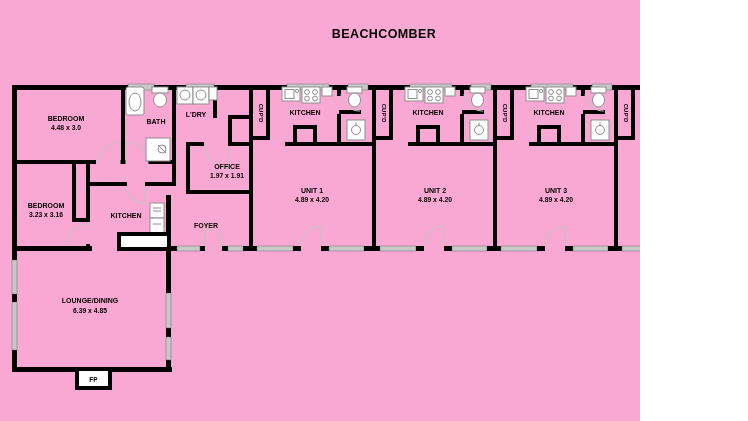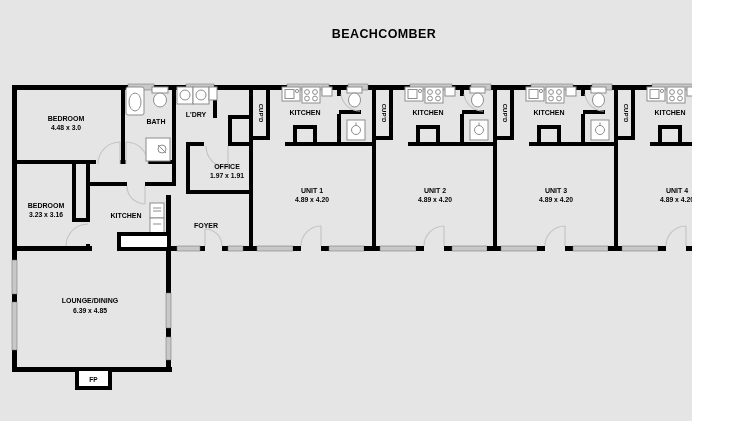--- a/index.html
+++ b/index.html
@@ -1,16 +1,16 @@
 <!DOCTYPE html>
 <html><head>
 <meta charset="utf-8">
 <style>
   html,body{margin:0;padding:0;background:#ffffff;}
-  .page{width:692px;height:421px;background:#e5e5e5;position:relative;overflow:hidden;}
+  .page{width:640px;height:421px;background:#f9a8d4;position:relative;overflow:hidden;}
   svg{display:block;}
   .wall{fill:#000000;}
   .win{fill:#c8c8c8;stroke:#6e6e6e;stroke-width:0.5;}
   .arc{stroke:#c3c3c3;stroke-width:1.1;fill:none;}
   .fx{stroke:#8d8d8d;stroke-width:1;fill:#ffffff;}
   .fx line{stroke:#8d8d8d;}
   .lbl{font:bold 7px "Liberation Sans", sans-serif;fill:#000000;text-anchor:middle;}
   .lbl-dim{font:bold 6.8px "Liberation Sans", sans-serif;fill:#000000;text-anchor:middle;}
   .lbl-cupd{font:bold 6px "Liberation Sans", sans-serif;fill:#000000;text-anchor:middle;dominant-baseline:central;}
   .lbl-fp{font:bold 6.5px "Liberation Sans", sans-serif;fill:#000000;text-anchor:middle;}

